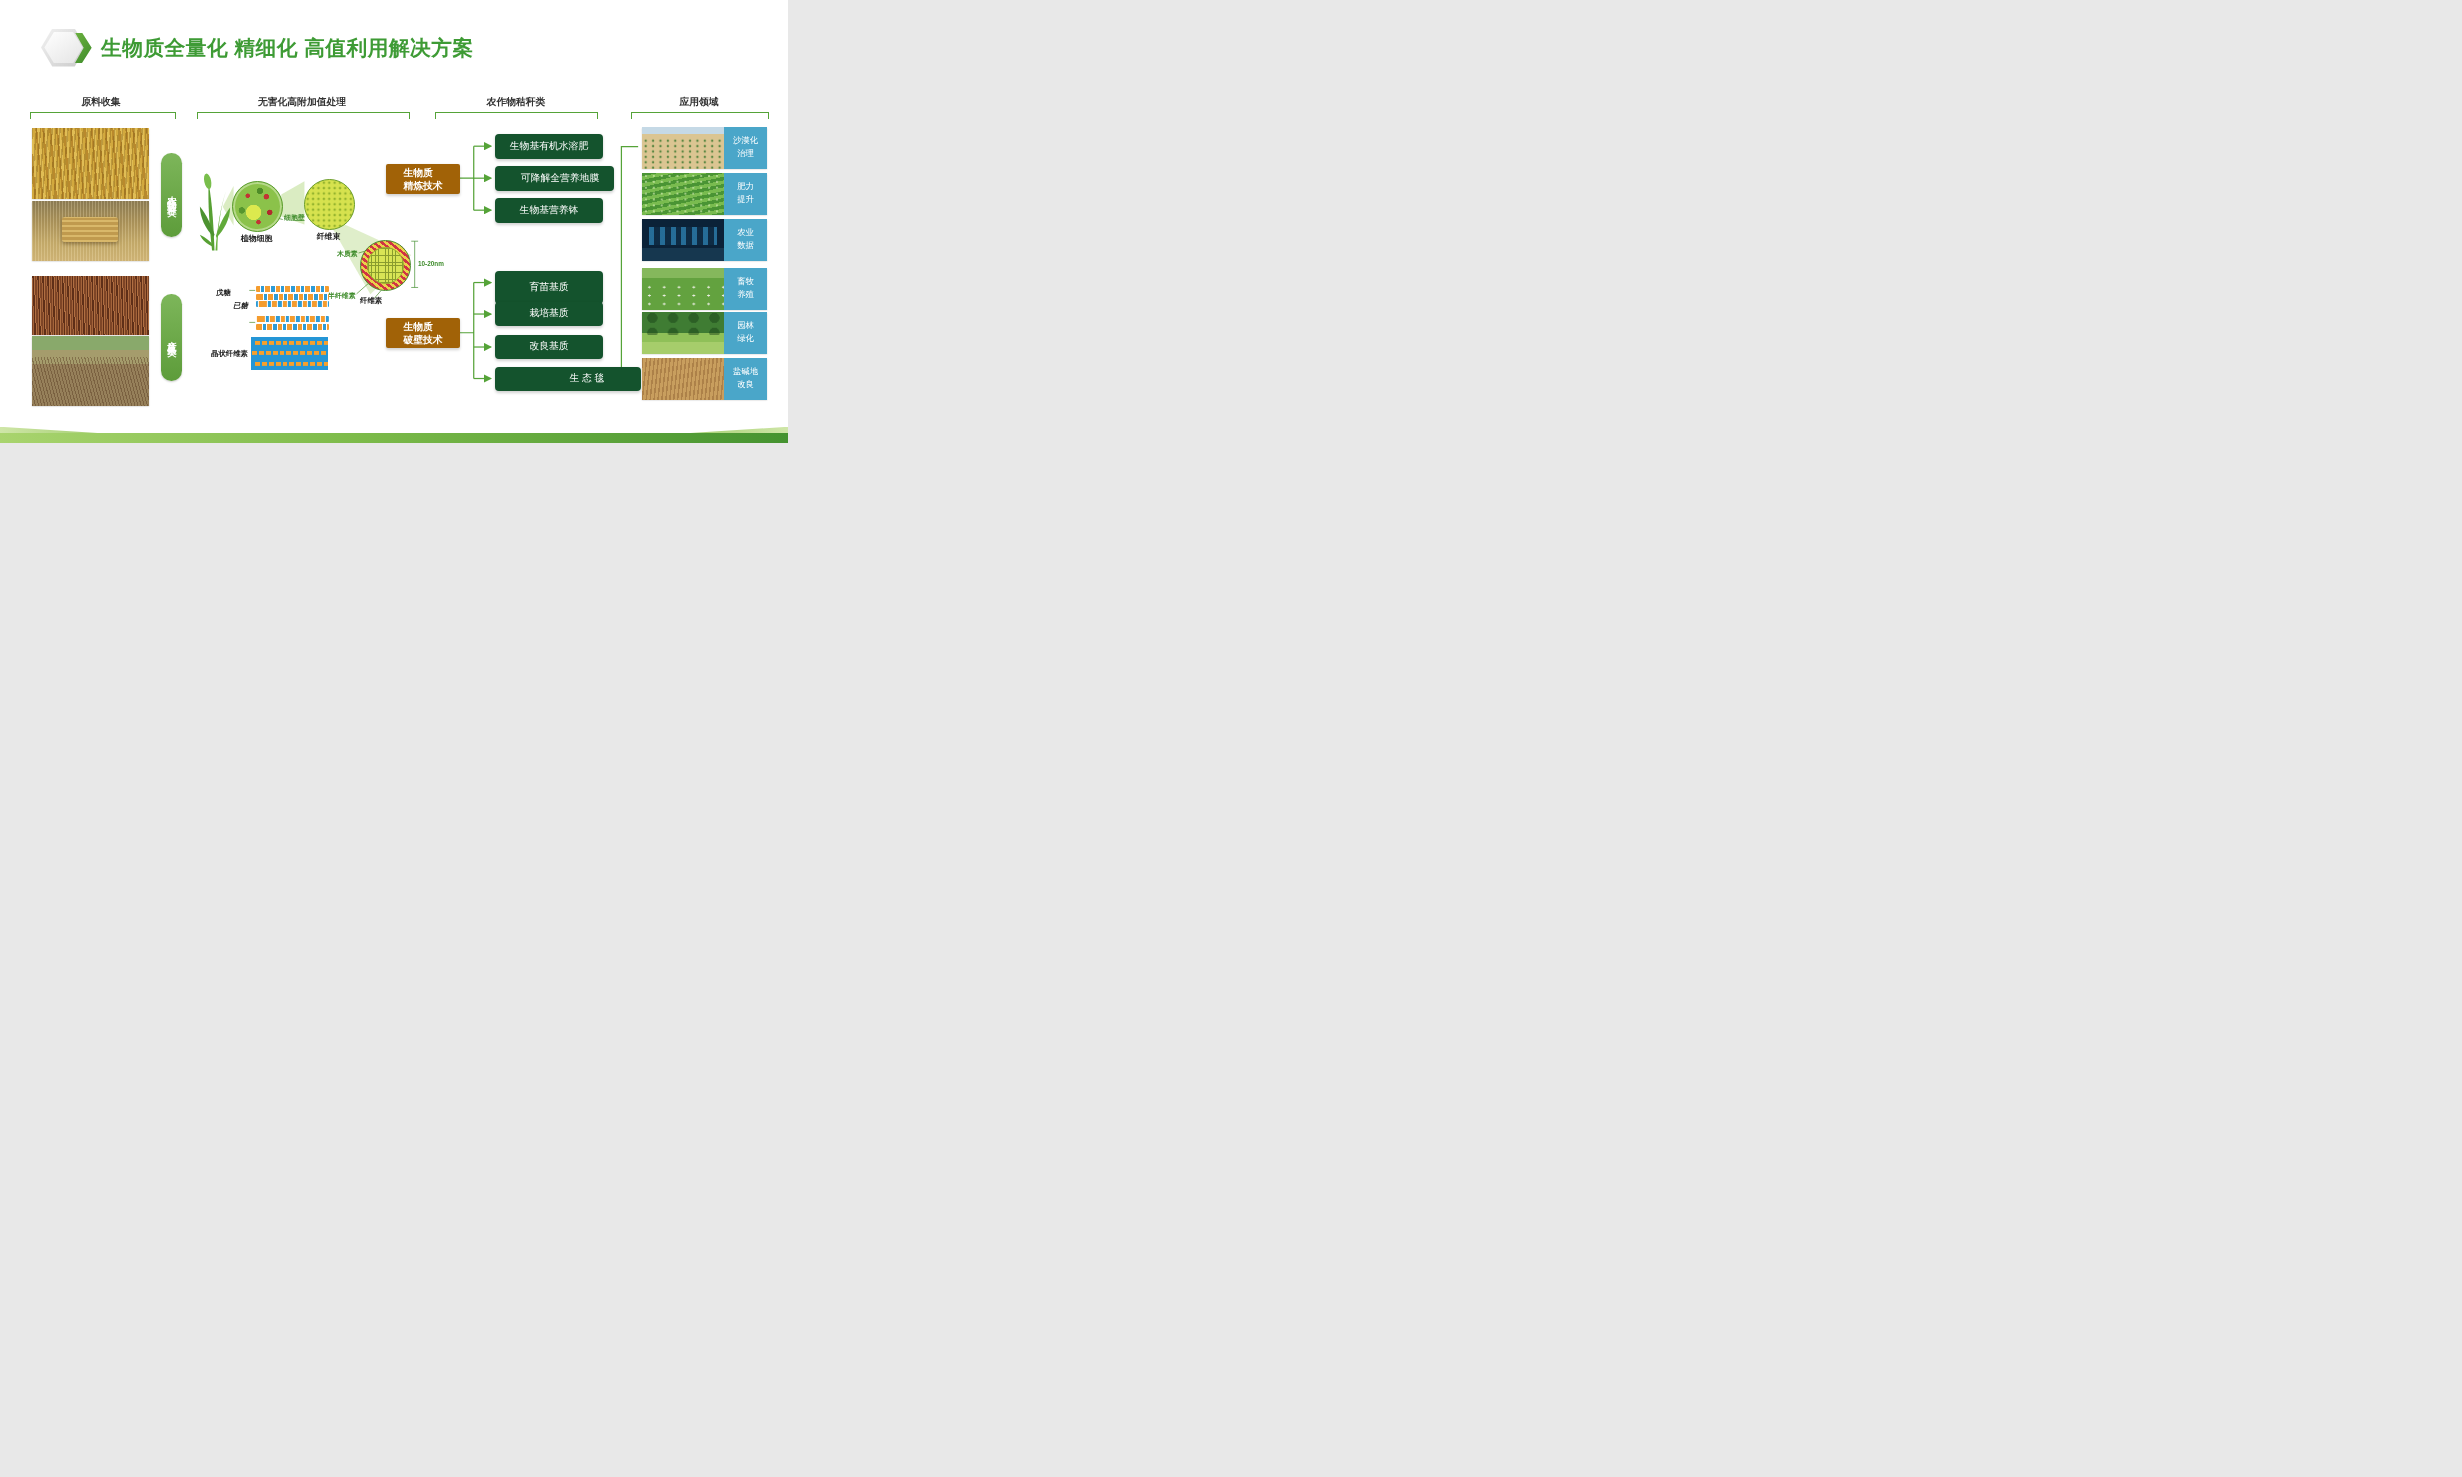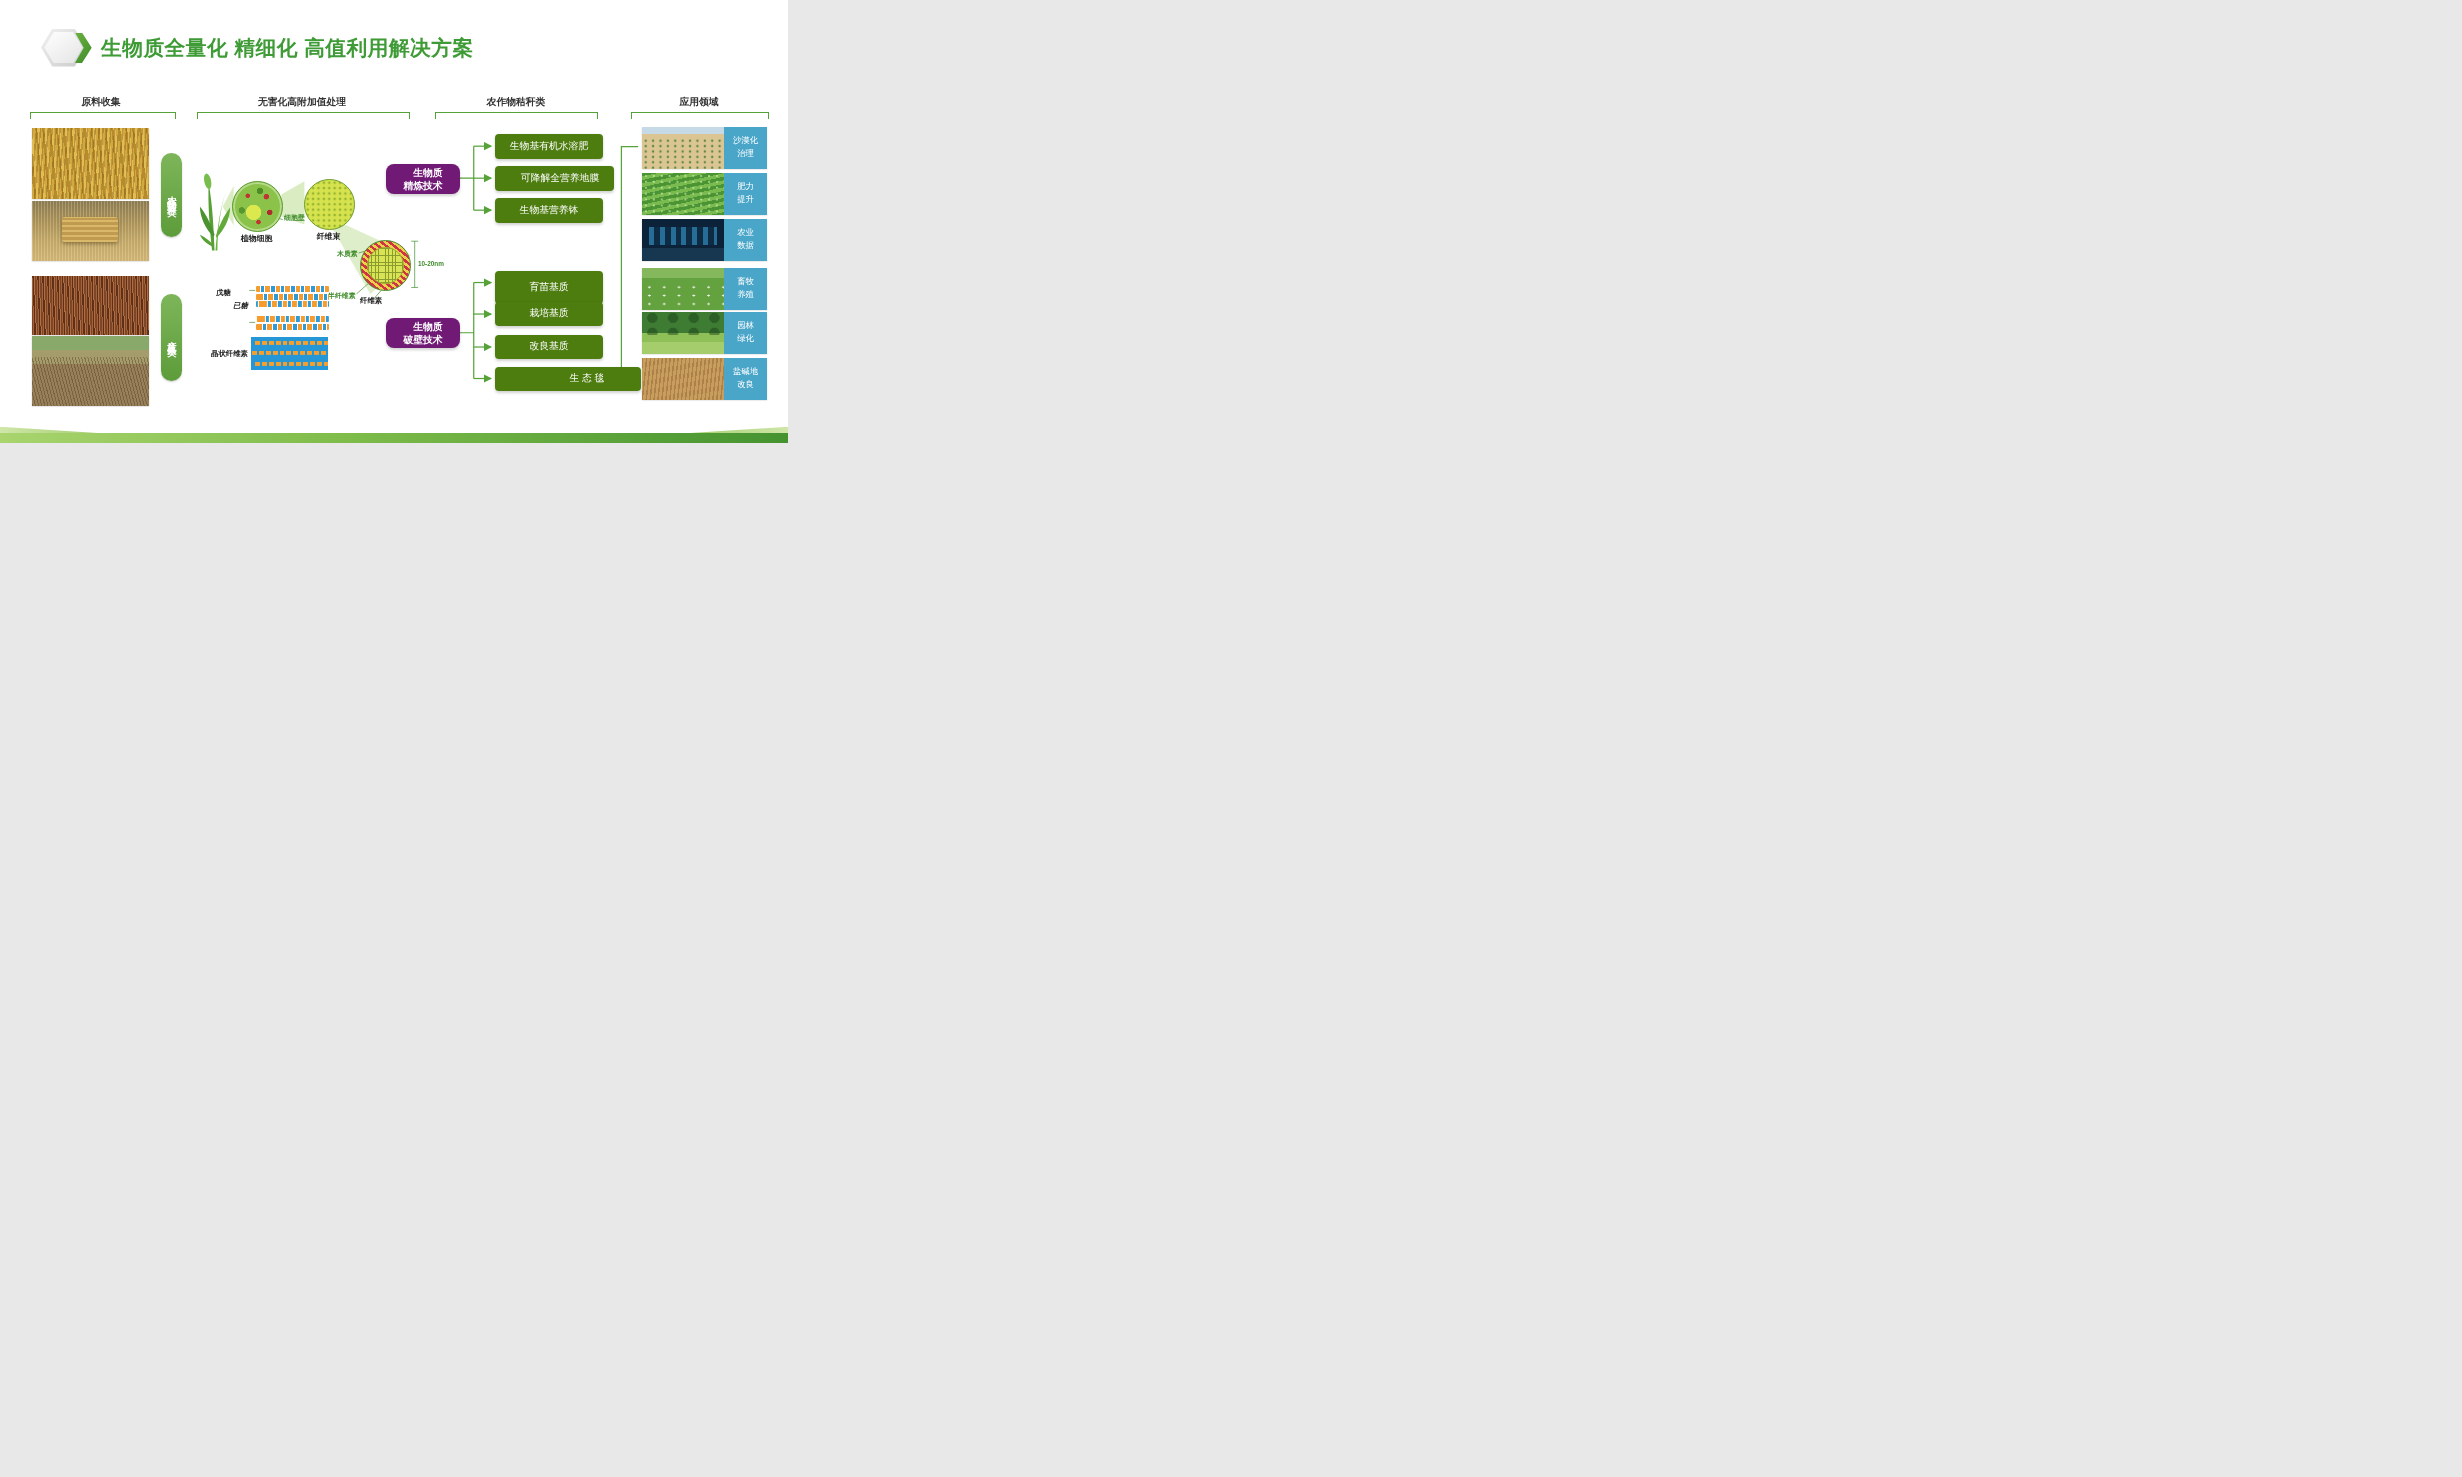--- a/index.html
+++ b/index.html
@@ -80,25 +80,25 @@
         #ffffff 8.4px 9.4px,#f49c2e 9.4px 13.8px,#ffffff 13.8px 14.8px,#2e9bd6 14.8px 19px,#ffffff 19px 20px);}
   .crystal{position:absolute;left:251px;top:337px;width:77px;height:32.5px;background:#2596d6;
      background-image:
        repeating-linear-gradient(90deg,#f5a02e 0 4.9px,rgba(0,0,0,0) 4.9px 6.9px),
        repeating-linear-gradient(90deg,#f5a02e 0 4.9px,rgba(0,0,0,0) 4.9px 6.9px),
        repeating-linear-gradient(90deg,#f5a02e 0 4.9px,rgba(0,0,0,0) 4.9px 6.9px);
      background-size:100% 3.9px,100% 3.9px,100% 3.9px;
      background-position:3.9px 3.9px,1px 14.3px,3.9px 24.6px;background-repeat:no-repeat;}
 
   
-  .tech{position:absolute;left:386px;width:74px;height:29.5px;border-radius:8px;background:#701a75;
-     color:#fff;font-size:9.8px;font-weight:bold;line-height:1.35;text-align:right;
+  .tech{position:absolute;left:386px;width:74px;height:29.5px;border-radius:2px;background:#a16207;
+     color:#fff;font-size:9.8px;font-weight:bold;line-height:1.35;text-align:left;
      display:flex;align-items:center;justify-content:center;white-space:pre-line;
      box-shadow:0 1.5px 3px rgba(0,0,0,.18);}
-  .pill{position:absolute;left:495px;width:108px;border-radius:3.9px;background:#4d7c0f;color:#fff;
+  .pill{position:absolute;left:495px;width:108px;border-radius:3.9px;background:#14532d;color:#fff;
      font-size:9.8px;display:flex;align-items:center;justify-content:center;
      box-shadow:0 1.5px 3px rgba(0,0,0,.18);white-space:nowrap;}
 
   
   .app-row{position:absolute;left:642px;width:125px;height:42px;display:flex;
      box-shadow:0 0.5px 1.5px rgba(0,0,0,.2);}
   .app-img{position:relative;width:82px;height:42px;overflow:hidden;}
   .app-label{width:43px;height:42px;background:#4aa6c9;color:#fff;font-size:8.4px;line-height:1.5;
      display:flex;align-items:center;justify-content:center;text-align:center;white-space:pre-line;font-family:Liberation Mono, monospace;}
   .a-desert{background:linear-gradient(180deg,#c5d9e6 0 16%,#dbc592 16% 100%);}

